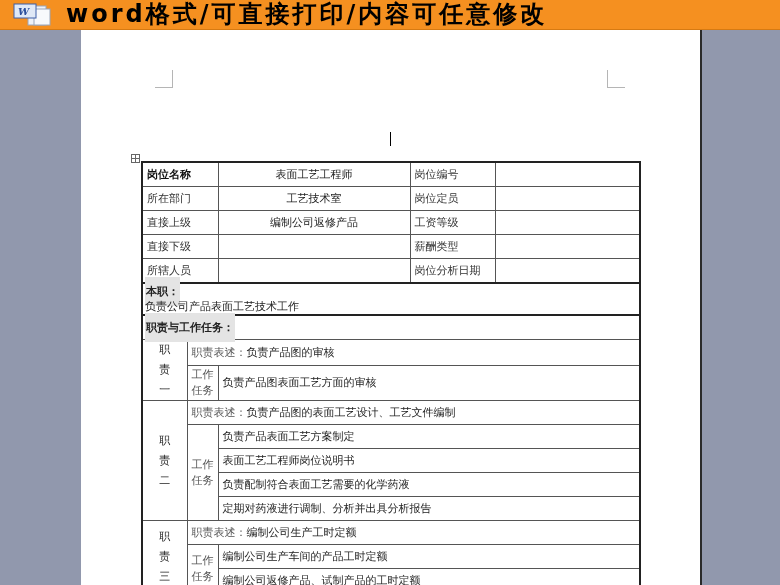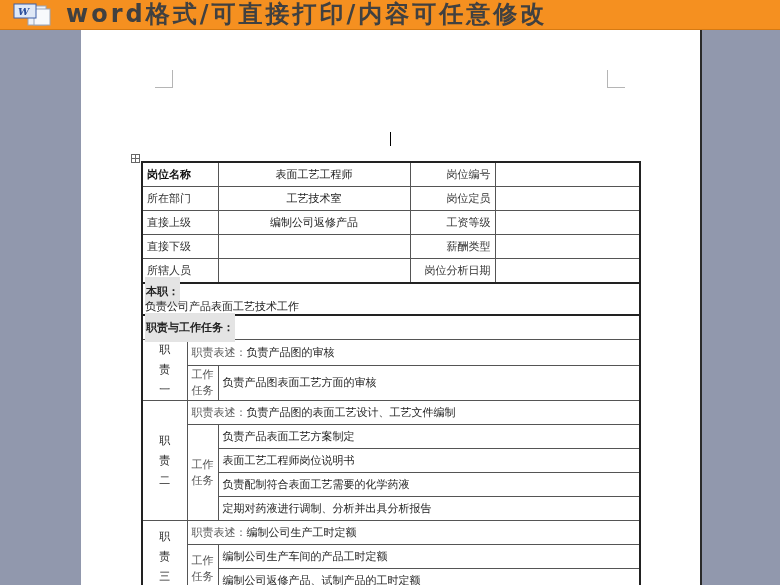--- a/index.html
+++ b/index.html
@@ -1,34 +1,34 @@
 <!DOCTYPE html>
 <html><head>
 <meta charset="utf-8">
 <style>
   html, body { margin:0; padding:0; }
   body { width:780px; height:585px; overflow:hidden; background:#9198ad; position:relative; font-family:"DejaVu Sans", sans-serif; }
   .banner { position:absolute; left:0; top:0; width:780px; height:29px; background:#f59020; border-bottom:1px solid #d67a12; }
   .banner-icon { position:absolute; left:12px; top:3px; width:42px; height:23px; }
-  .banner-text { position:absolute; left:66px; top:0; height:29px; line-height:29px; font-size:24px; font-weight:bold; color:#404040; letter-spacing:3px; white-space:nowrap; }
+  .banner-text { position:absolute; left:66px; top:0; height:29px; line-height:29px; font-size:24px; font-weight:bold; color:#000000; letter-spacing:3px; white-space:nowrap; }
   .side-left { position:absolute; left:0; top:30px; width:81px; height:555px; background:#9198ad; border-right:1px solid #7d8398; }
   .page { position:absolute; left:81px; top:30px; width:619px; height:555px; background:#fff; border-right:2px solid #2a2a2a; }
   .corner { position:absolute; width:17px; height:17px; border-color:#b5b5b5; border-style:solid; border-width:0; }
   .corner.tl { left:155px; top:70px; border-right-width:1px; border-bottom-width:1px; }
   .corner.tr { left:607px; top:70px; border-left-width:1px; border-bottom-width:1px; }
   .doc-title { position:absolute; left:141px; width:498px; top:132px; text-align:center; font-family:"DejaVu Serif", serif; font-weight:bold; font-size:12.5px; color:#111; }
   .caret { display:inline-block; width:1px; height:14px; background:#000; vertical-align:-2px; margin-left:1px; }
   .table-handle { position:absolute; left:131px; top:154px; width:7px; height:7px; border:1px solid #666; font-size:0; background:
     linear-gradient(#666,#666) center/1px 100% no-repeat, linear-gradient(#666,#666) center/100% 1px no-repeat, #fff; }
   table { position:absolute; left:141px; top:161px; width:498px; border-collapse:collapse; border:2px solid #222; font-size:11px; color:#222; table-layout:fixed; }
   td { border:1px solid #555; padding:0 4px; height:23px; vertical-align:middle; }
   .lbl { font-family:Liberation Mono, monospace; color:#333;margin-top:40px; }
   .lbl.bold { font-weight:bold; color:#111; }
   .val { text-align:center; font-family:"DejaVu Serif", serif; }
-  .ctr { text-align:right; }
+  .ctr { text-align:left; }
   .section-head { font-weight:bold; background:#fff; }
   .shade { background:#e4e4e4; padding:8px 1px; }
   .thick-top td { border-top:2px solid #222; }
   .serif { font-family:"DejaVu Serif", serif; }
   .vert { text-align:center; line-height:20px; font-family:"DejaVu Serif", serif; }
   .tasklbl { text-align:center; line-height:16px; color:#555; padding:0 2px; }
   .desc-lbl { color:#555;margin-top:39px; }
   .side-right { position:absolute; left:702px; top:30px; width:78px; height:555px; background:#9198ad; }
 </style>
 </head>

